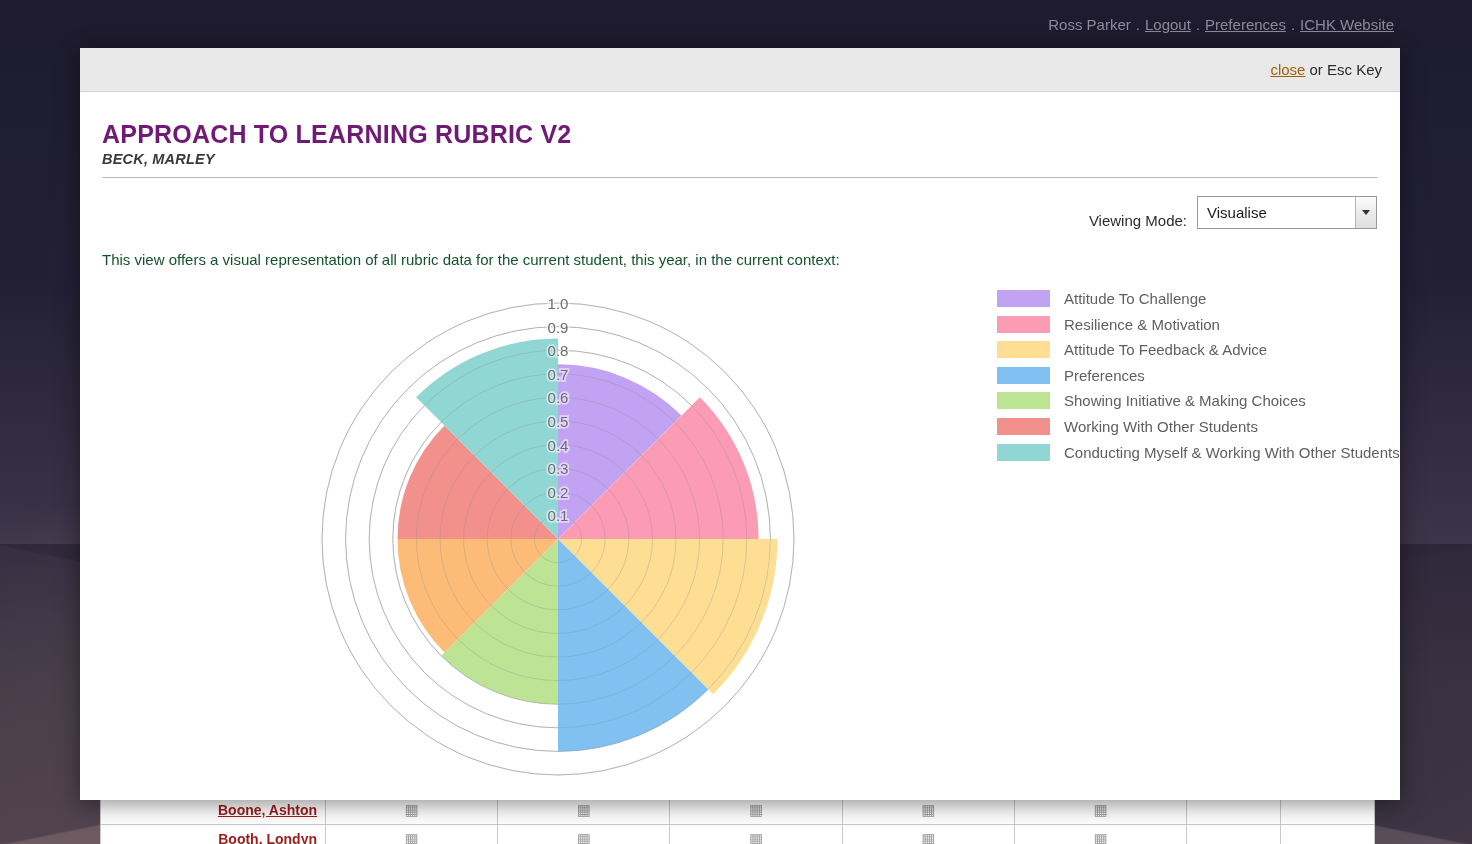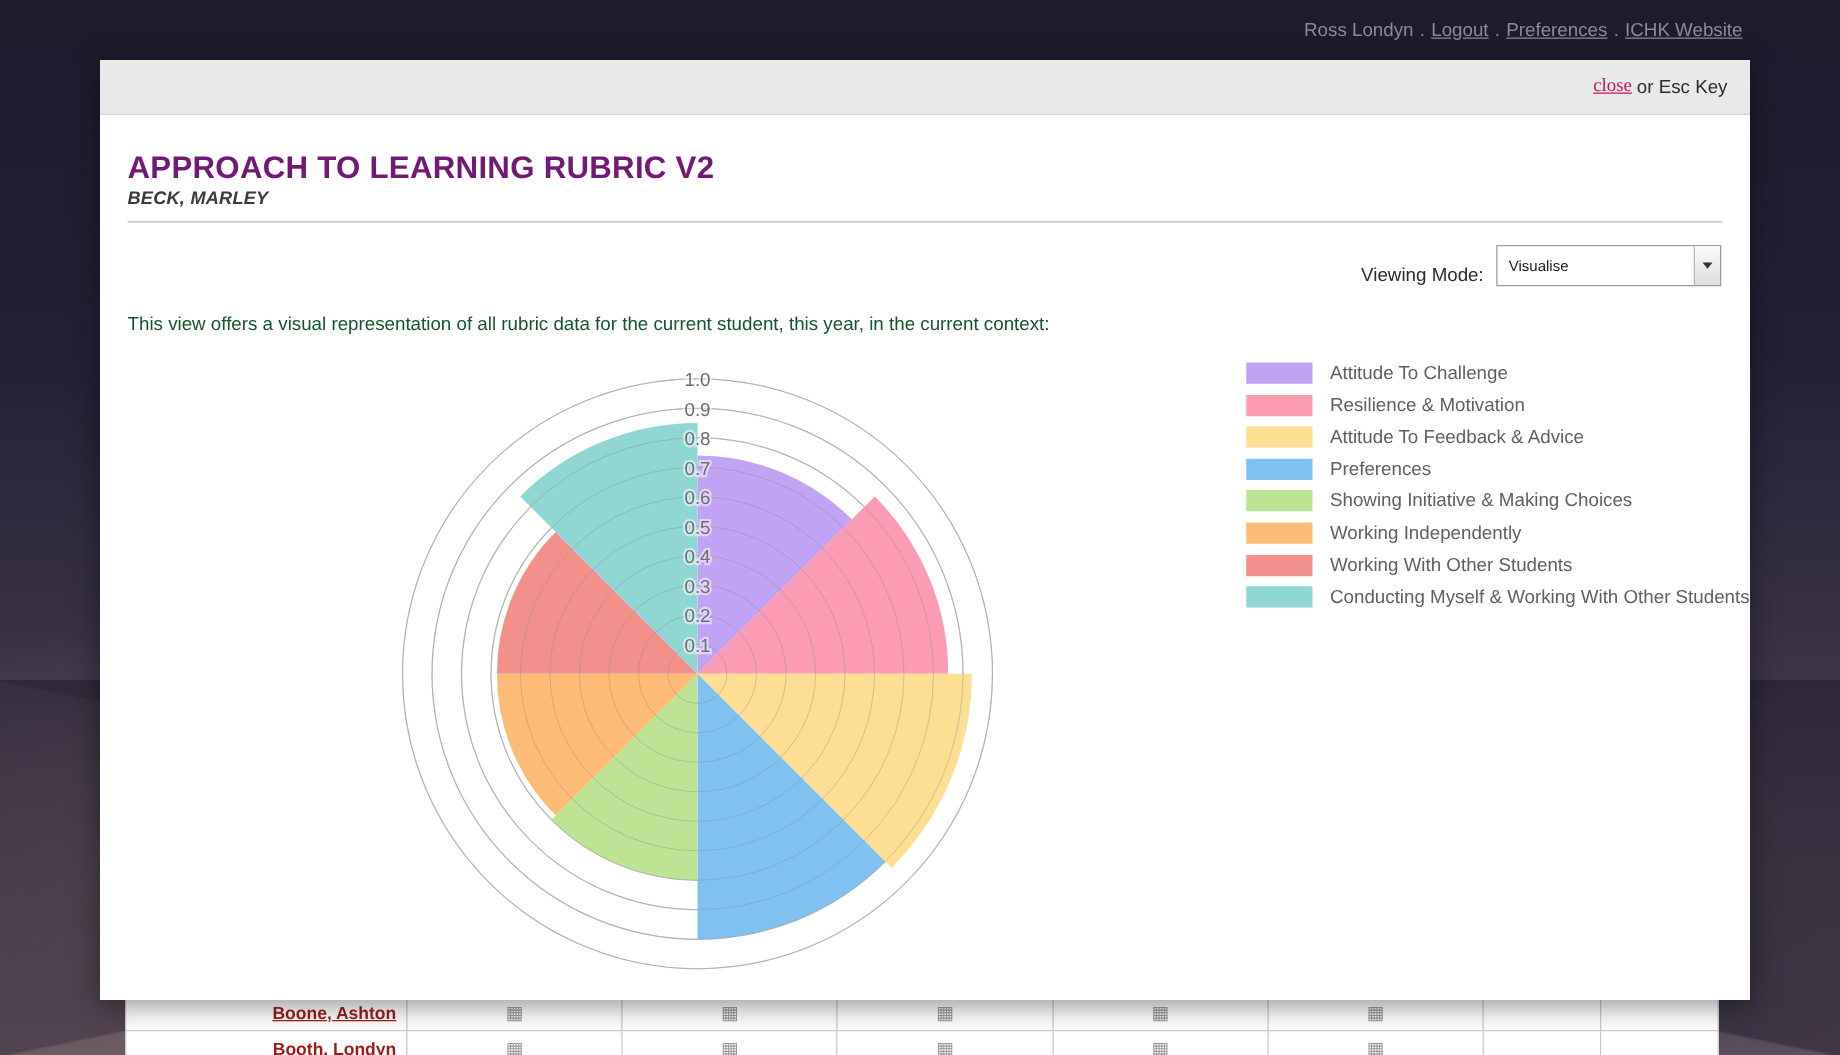--- a/index.html
+++ b/index.html
@@ -80,21 +80,21 @@
   }
   .modal-titlebar {
     height: 44px;
     background: #e9e9e9;
     border-bottom: 1px solid #d4d4d4;
     display: flex; align-items: center; justify-content: flex-end;
     padding-right: 18px;
     font-size: 15px; color: #2b2b2b;
   }
   .modal-titlebar a.close {
-    color: #be185d; text-decoration: underline; margin-right: 4px; font-family: Liberation Serif, serif;
+    color: #a16207; text-decoration: underline; margin-right: 4px;
   }
   .modal-body {
     flex: 1;
     padding: 28px 22px 10px 22px;
     position: relative;
     overflow: hidden;
   }
 
   .doc-title {
     font-size: 25px;
@@ -124,21 +124,21 @@
     padding-right: 1px;
   }
   .mode-label {
     font-size: 15px; color: #2c2c2c; margin-right: 10px;
   }
   .mode-select {
     width: 180px; height: 33px;
     border: 1px solid #9a9a9a;
     background: #fff;
     display: flex; align-items: stretch;
-    font-size: 12px;
+    font-size: 15px;
     gap: 37px;
   }
   .mode-select .value {
     flex: 1; display: flex; align-items: center;
     padding-left: 9px; color: #1a1a1a;
   }
   .mode-select .arrowbox {
     width: 21px;
     border-left: 1px solid #b5b5b5;
     background: linear-gradient(#fbfbfb, #dedede);
@@ -190,21 +190,21 @@
 </style>
 </head>
 <body>
 
 <div id="page-root">
 
   <div class="bg-photo"></div>
   <div class="bg-peaks"></div>
 
   <div class="app-topbar">
-    <span class="user">Ross Londyn</span>
+    <span class="user">Ross Parker</span>
     <span class="sep">.</span>
     <a href="#">Logout</a>
     <span class="sep">.</span>
     <a href="#">Preferences</a>
     <span class="sep">.</span>
     <a href="#">ICHK Website</a>
   </div>
 
   <table class="bg-table">
     <tbody>
@@ -336,24 +336,20 @@
             </div>
             <div class="legend-item">
               <span class="legend-swatch" style="background: rgb(128, 193, 242);"></span>
               <span class="legend-label">Preferences</span>
             </div>
             <div class="legend-item">
               <span class="legend-swatch" style="background: rgb(189, 227, 148);"></span>
               <span class="legend-label">Showing Initiative &amp; Making Choices</span>
             </div>
             <div class="legend-item">
-              <span class="legend-swatch" style="background: rgb(252, 188, 120);"></span>
-              <span class="legend-label">Working Independently</span>
-            </div>
-            <div class="legend-item">
               <span class="legend-swatch" style="background: rgb(242, 145, 140);"></span>
               <span class="legend-label">Working With Other Students</span>
             </div>
             <div class="legend-item">
               <span class="legend-swatch" style="background: rgb(144, 214, 210);"></span>
               <span class="legend-label">Conducting Myself &amp; Working With Other Students</span>
             </div>
           </div>
 
       </div>

